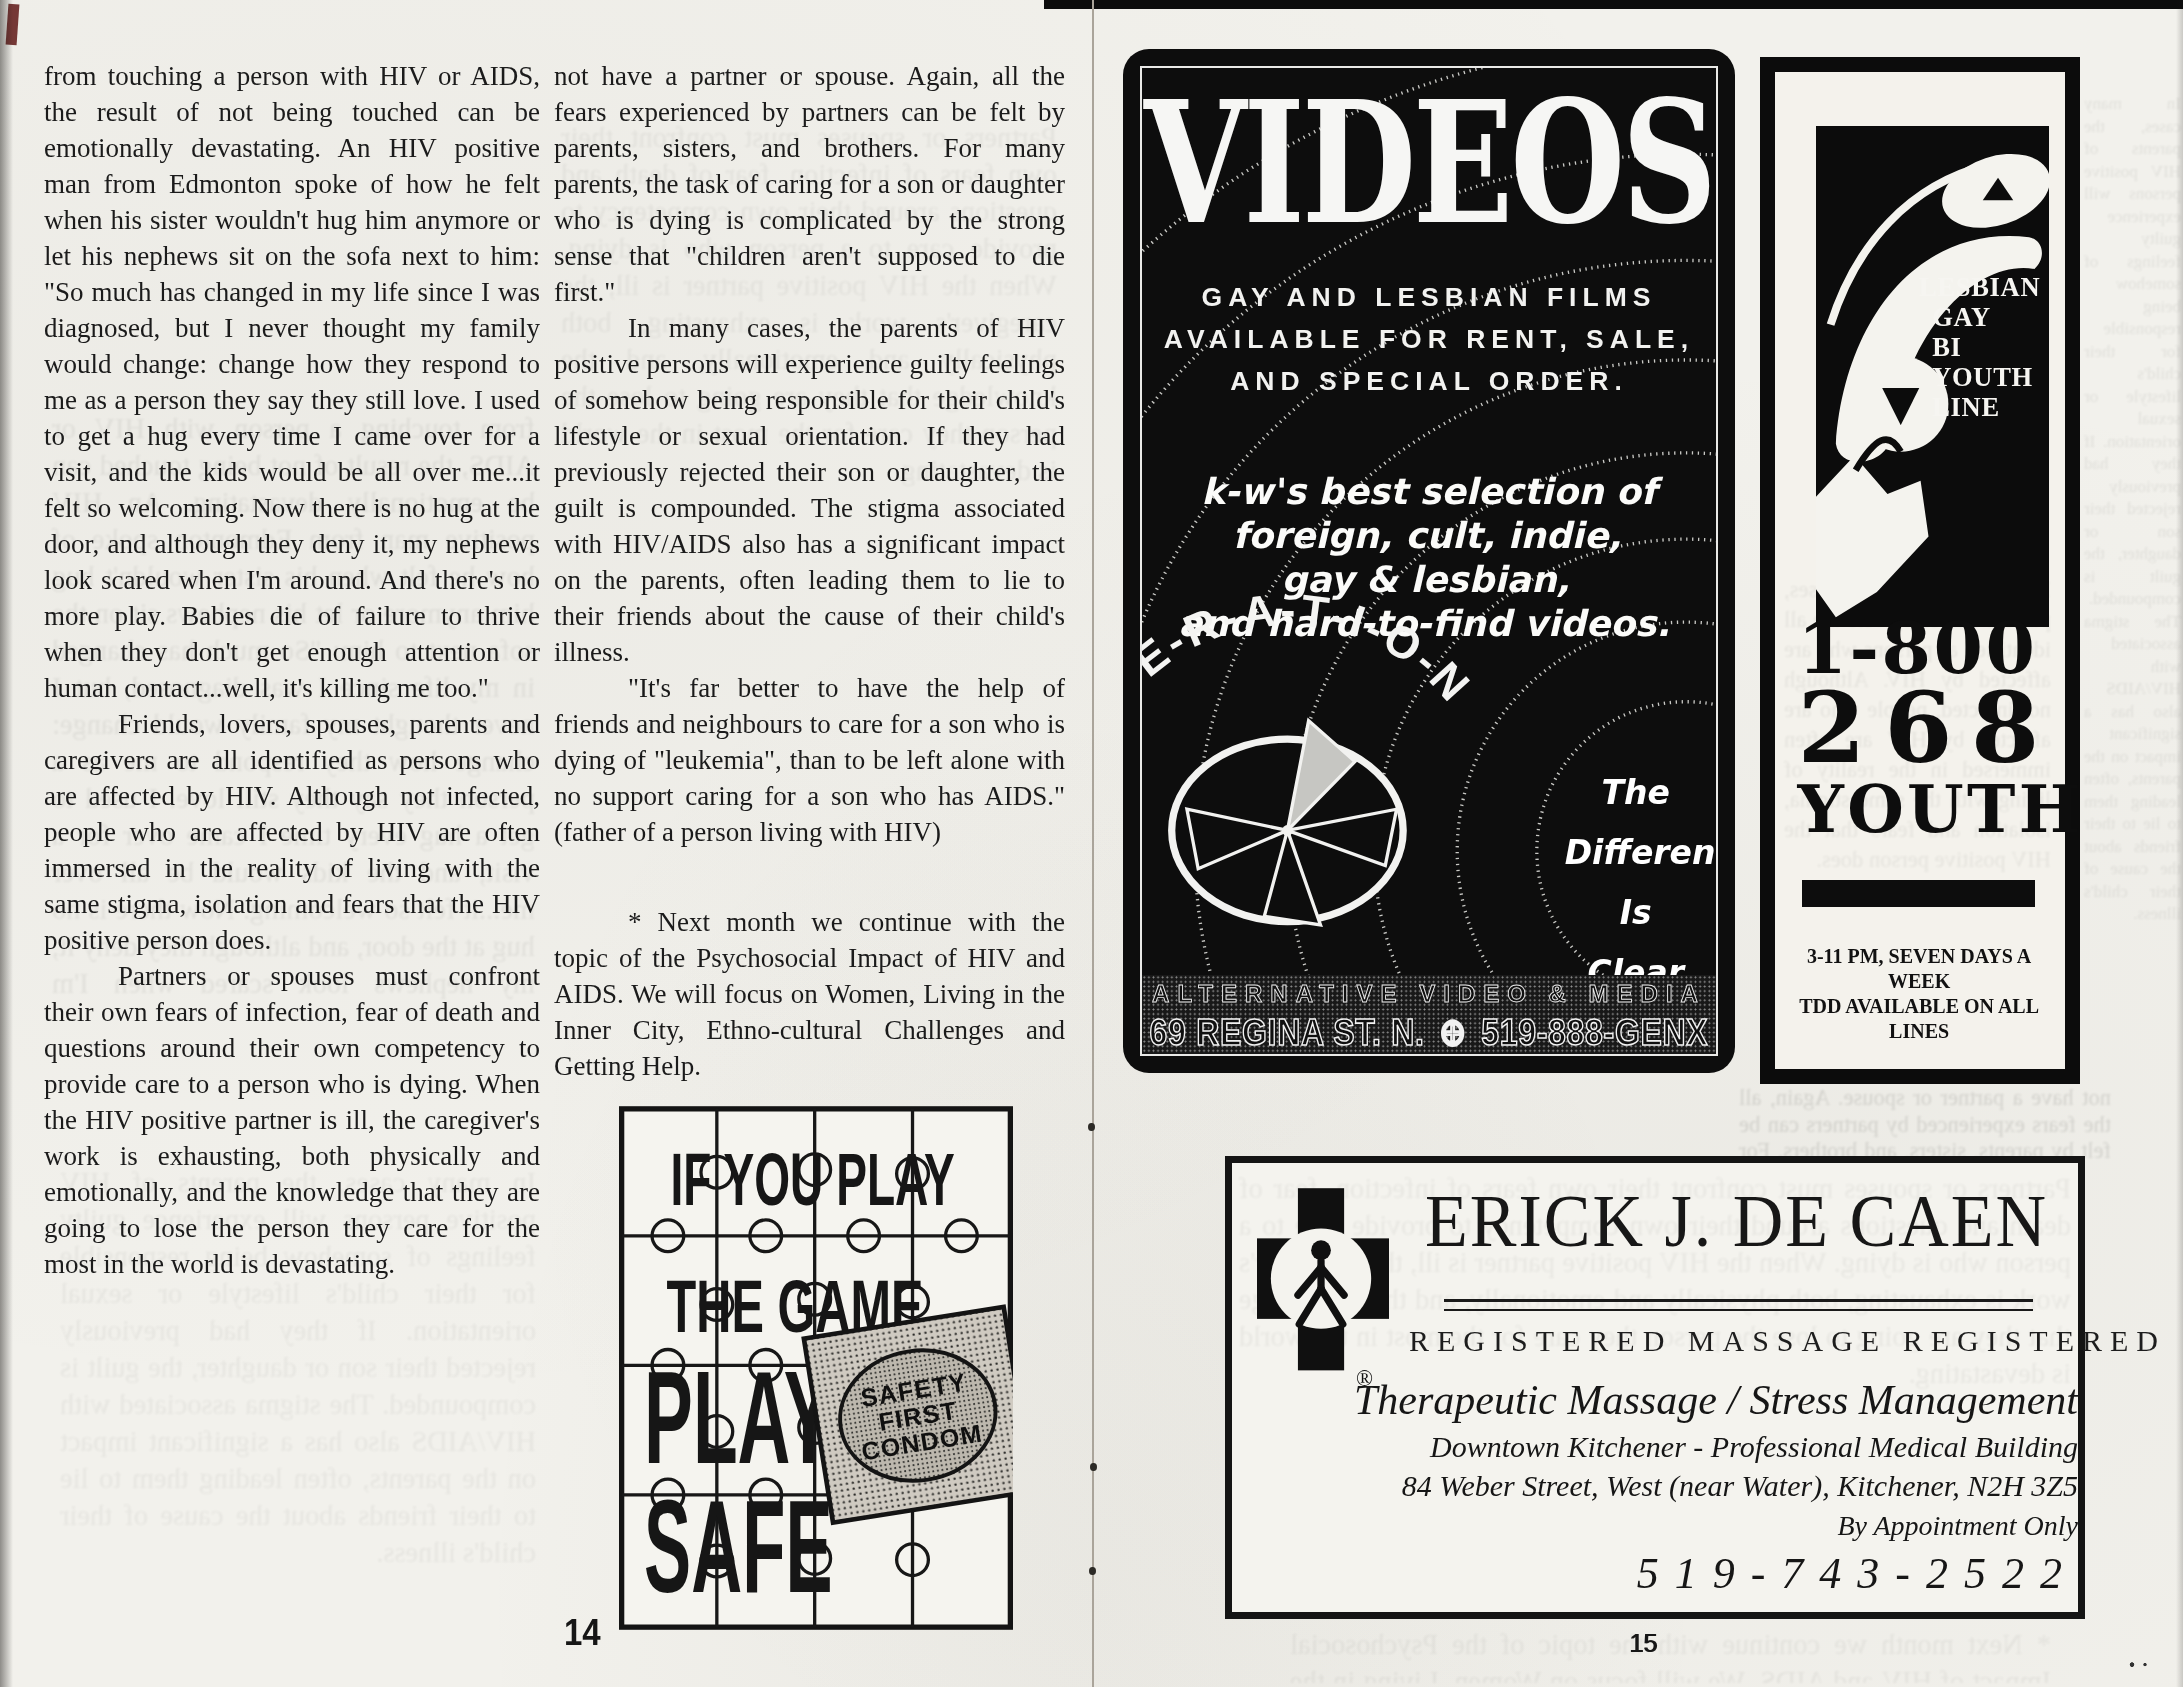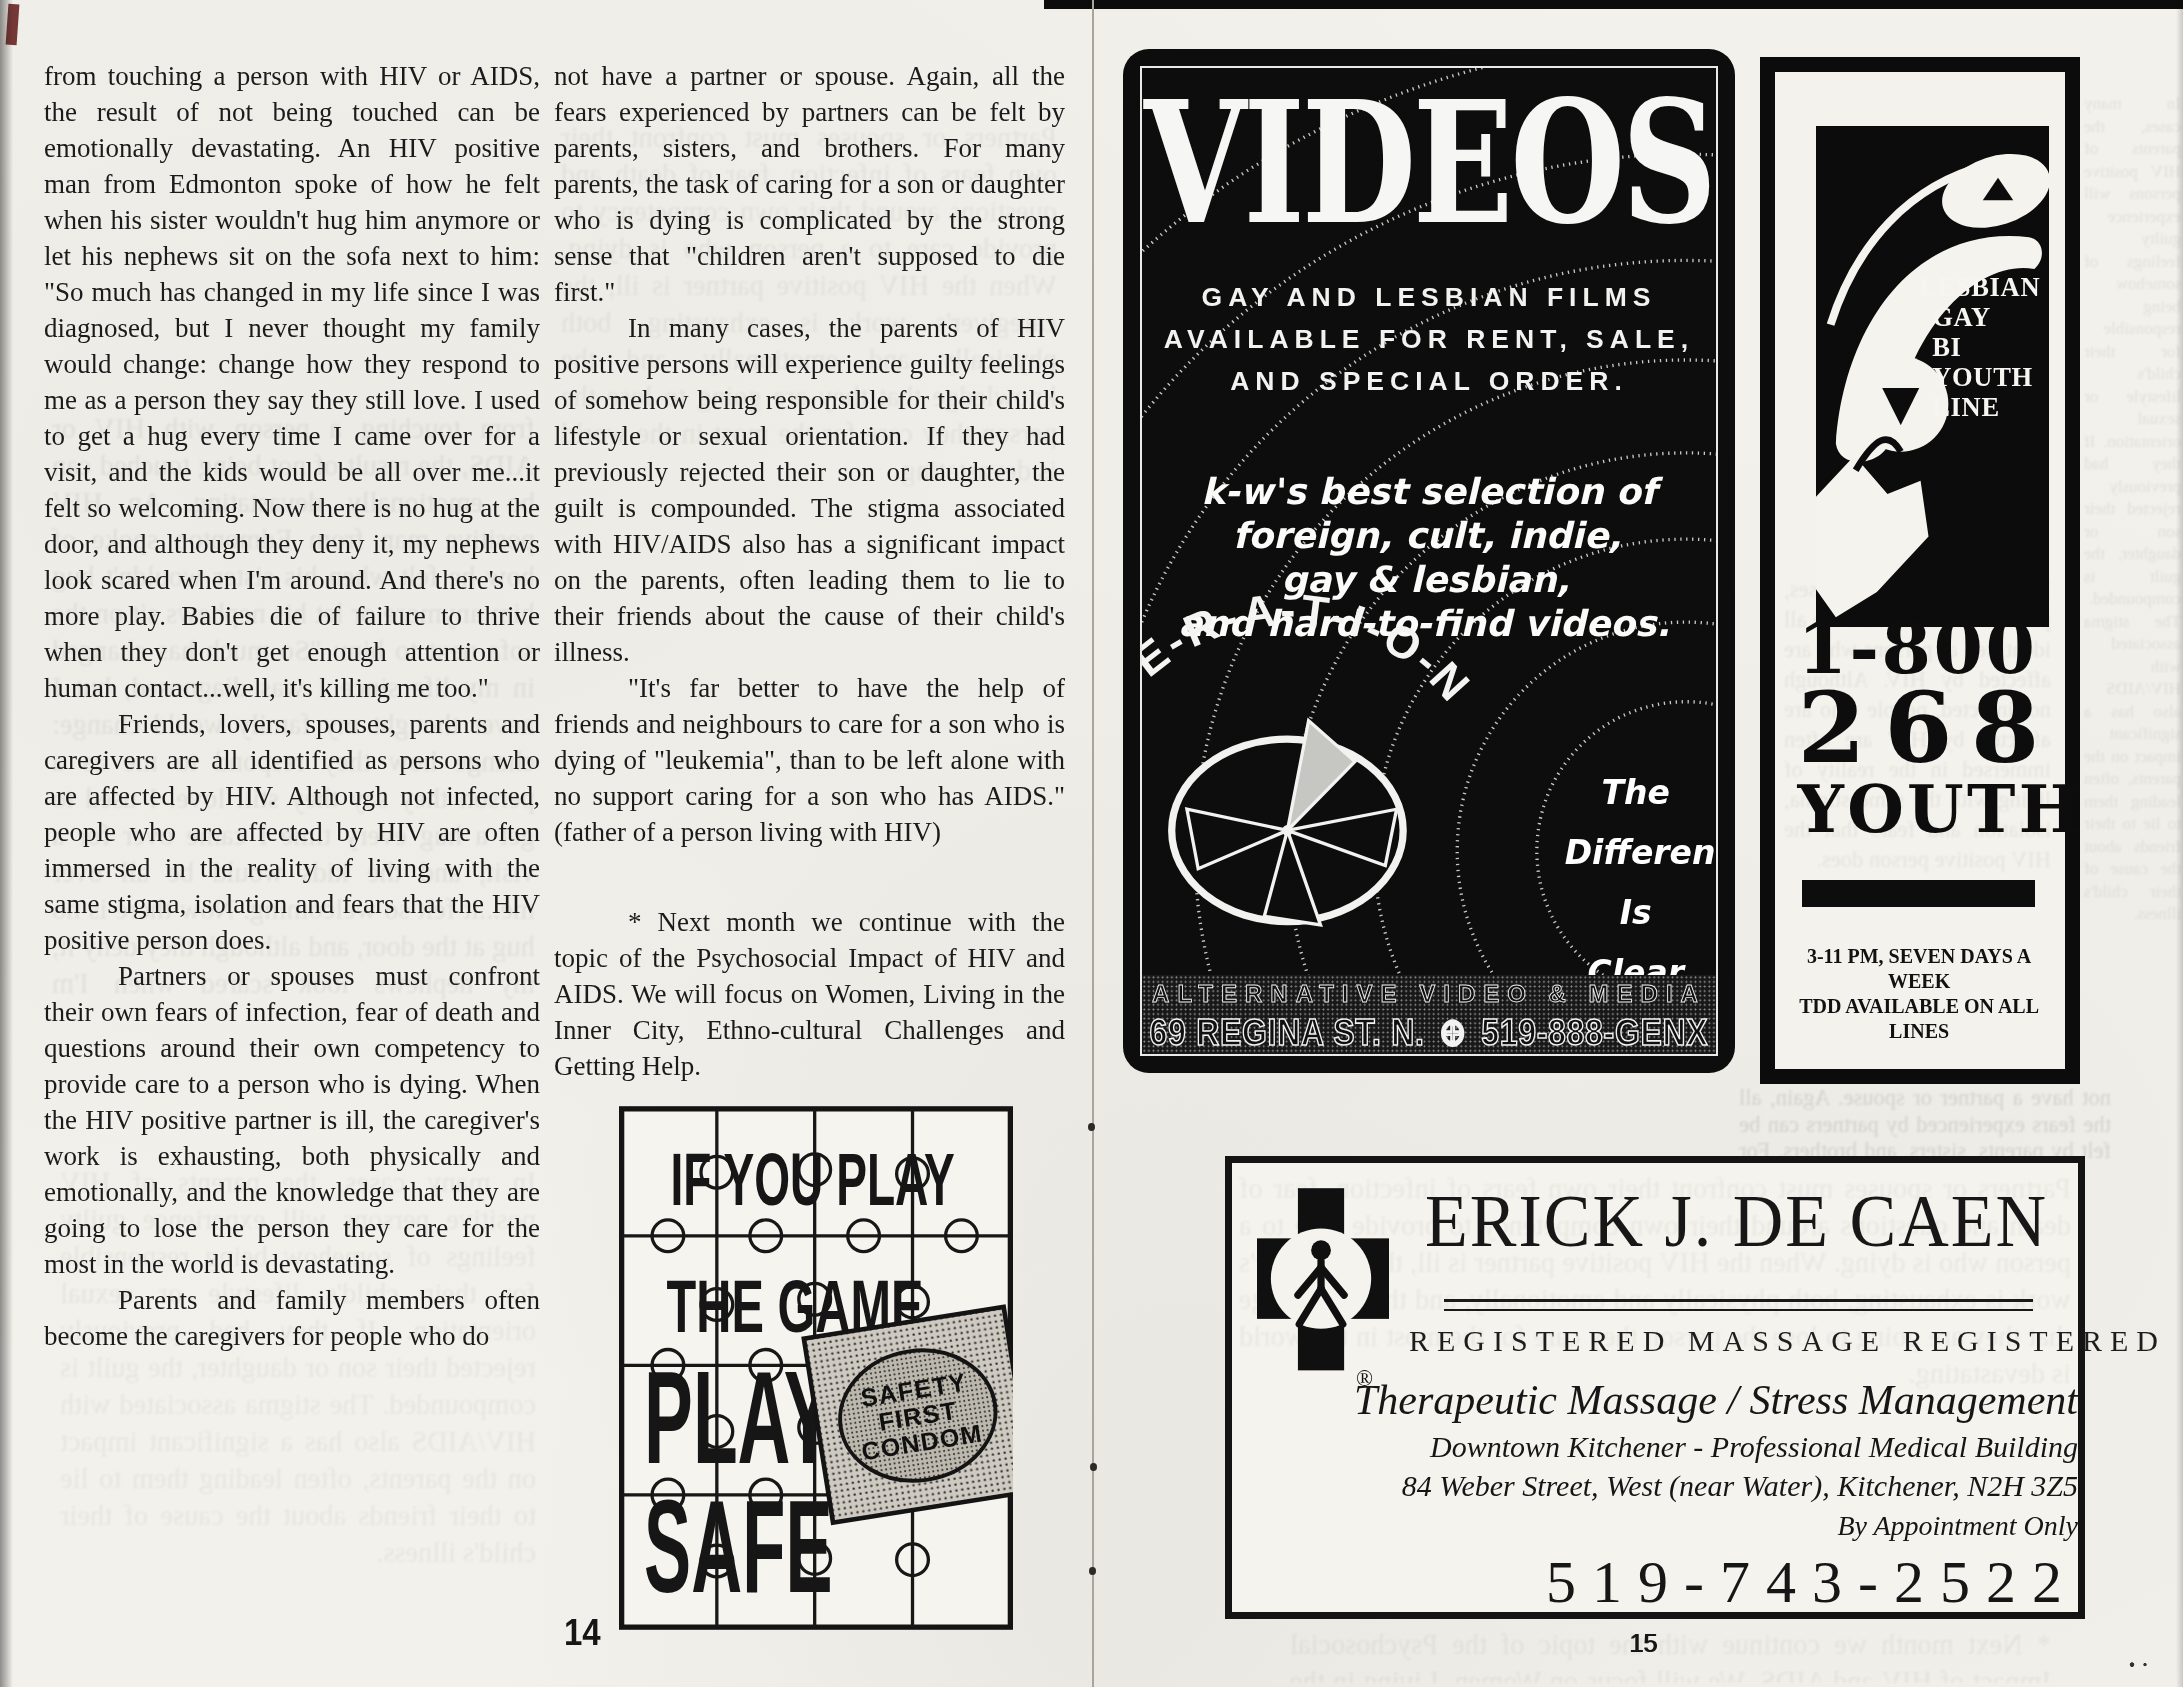--- a/index.html
+++ b/index.html
@@ -90,40 +90,39 @@
     font-size:70px;letter-spacing:2px;color:#171717;transform:scaleY(1.06);transform-origin:top center;}
   .drule{position:absolute;left:212px;top:136px;width:589px;height:6.6px;z-index:1;
     border-top:3.3px solid #1a1a1a;border-bottom:2px solid #1a1a1a;}
   .dtitle{position:absolute;left:177px;top:161px;width:655px;z-index:1;text-align:center;white-space:nowrap;
     font-size:30px;letter-spacing:8px;color:#1d1d1d;}
   .dcenter{position:absolute;left:0;width:100%;z-index:1;text-align:right;color:#161616;}
   .dserv{top:213px;font-style:italic;font-size:42px;}
   .daddr1{top:267px;font-style:italic;font-size:30px;}
   .daddr2{top:306px;font-style:italic;font-size:30px;}
   .dappt{top:347px;font-style:italic;font-size:28px;}
-  .dphone{top:385px;font-size:60px;letter-spacing:16px;font-weight:400;}
+  .dphone{top:385px;font-size:44px;letter-spacing:16px;font-weight:400;font-style:italic;}
 </style>
 </head>
 <body>
 
 <div id="sheet">
 
   <div class="ghost mir" style="left:52px;top:410px;width:483px;height:595px;">from touching a person with HIV or AIDS, the result of not being touched can be emotionally devastating. An HIV positive man from Edmonton spoke of how he felt when his sister wouldn't hug him anymore or let his nephews sit on the sofa next to him: "So much has changed in my life since I was diagnosed, but I never thought my family would change: change how they respond to me as a person they say they still love.  I used to get a hug every time I came over for a visit, and the kids would be all over me...it felt so welcoming.  Now there is no hug at the door, and although they deny it, my nephews look scared when I'm around.  And there's no more play.  Babies die of failure to thrive when they don't get enough attention or human contact...well, it's killing me too."</div>
   <div class="ghost mir" style="left:561px;top:119px;width:496px;height:463px;opacity:.06;">Partners or spouses must confront their own fears of infection, fear of death and questions around their own competency to provide care to a person who is dying.  When the HIV positive partner is ill, the caregiver's work is exhausting, both physically and emotionally, and the knowledge that they are going to lose the person they care for the most in the world is devastating.</div>
   <div class="ghost mir" style="left:60px;top:1164px;width:476px;height:423px;opacity:.055;">In many cases, the parents of HIV positive persons will experience guilty feelings of somehow being responsible for their child's lifestyle or sexual orientation. If they had previously rejected their son or daughter, the guilt is compounded.  The stigma associated with HIV/AIDS also has a significant impact on the parents, often leading them to lie to their friends about the cause of their child's illness.</div>
   <div class="ghost mir" style="left:2084px;top:93px;width:97px;height:979px;font-size:17px;line-height:22.5px;opacity:.085;">In many cases, the parents of HIV positive persons will experience guilty feelings of somehow being responsible for their child's lifestyle or sexual orientation. If they had previously rejected their son or daughter, the guilt is compounded.  The stigma associated with HIV/AIDS also has a significant impact on the parents, often leading them to lie to their friends about the cause of their child's illness.</div>
   <div class="ghost mir" style="left:1739px;top:1085px;width:372px;height:73px;font-size:22.5px;line-height:26.5px;opacity:.13;">not have a partner or spouse.  Again, all the fears experienced by partners can be felt by parents, sisters, and brothers.  For many parents, the task of caring for a son or daughter who is dying is complicated by the strong sense that "children aren't supposed to die first."</div>
   <div class="ghost mir" style="left:1290px;top:1626px;width:761px;height:57px;opacity:.06;">* Next month we continue with the topic of the Psychosocial Impact of HIV and AIDS.  We will focus on Women, Living in the Inner City, Ethno-cultural Challenges and Getting Help.</div>
 
   <section>
     <div class="col col1">
       <p class="body">from touching a person with HIV or AIDS, the result of not being touched can be emotionally devastating. An HIV positive man from Edmonton spoke of how he felt when his sister wouldn't hug him anymore or let his nephews sit on the sofa next to him: "So much has changed in my life since I was diagnosed, but I never thought my family would change: change how they respond to me as a person they say they still love.  I used to get a hug every time I came over for a visit, and the kids would be all over me...it felt so welcoming.  Now there is no hug at the door, and although they deny it, my nephews look scared when I'm around.  And there's no more play.  Babies die of failure to thrive when they don't get enough attention or human contact...well, it's killing me too."</p>
       <p class="body ind">Friends, lovers, spouses, parents and caregivers are all identified as persons who are affected by HIV.  Although not infected, people who are affected by HIV are often immersed in the reality of living with the same stigma, isolation and fears that the HIV positive person does.</p>
       <p class="body ind">Partners or spouses must confront their own fears of infection, fear of death and questions around their own competency to provide care to a person who is dying.  When the HIV positive partner is ill, the caregiver's work is exhausting, both physically and emotionally, and the knowledge that they are going to lose the person they care for the most in the world is devastating.</p>
-      <p class="body ind">Parents and family members often become the caregivers for people who do</p>
     </div>
     <div class="col col2">
       <p class="body">not have a partner or spouse.  Again, all the fears experienced by partners can be felt by parents, sisters, and brothers.  For many parents, the task of caring for a son or daughter who is dying is complicated by the strong sense that "children aren't supposed to die first."</p>
       <p class="body ind">In many cases, the parents of HIV positive persons will experience guilty feelings of somehow being responsible for their child's lifestyle or sexual orientation. If they had previously rejected their son or daughter, the guilt is compounded.  The stigma associated with HIV/AIDS also has a significant impact on the parents, often leading them to lie to their friends about the cause of their child's illness.</p>
       <p class="body ind">"It's far better to have the help of friends and neighbours to care for a son who is dying of "leukemia", than to be left alone with no support caring for a son who has AIDS." (father of a person living with HIV)</p>
       <p class="body ind gap">* Next month we continue with the topic of the Psychosocial Impact of HIV and AIDS.  We will focus on Women, Living in the Inner City, Ethno-cultural Challenges and Getting Help.</p>
     </div>
 
     <div class="puzzle-ad">
       <svg viewBox="0 0 596 792" width="394" height="524">

